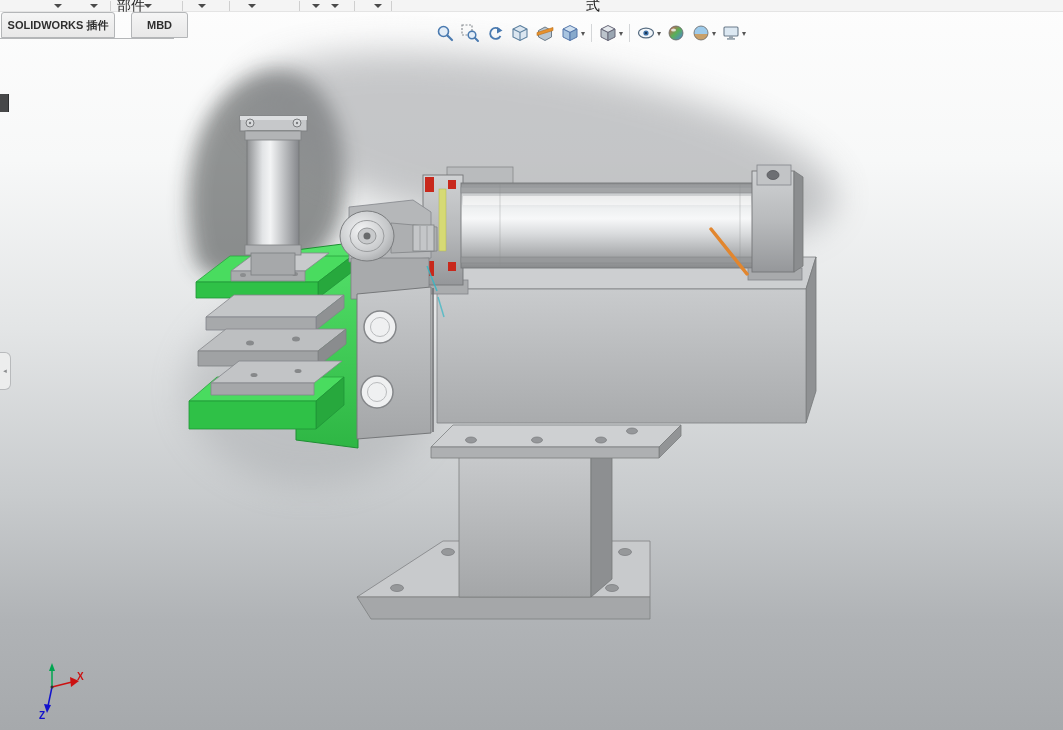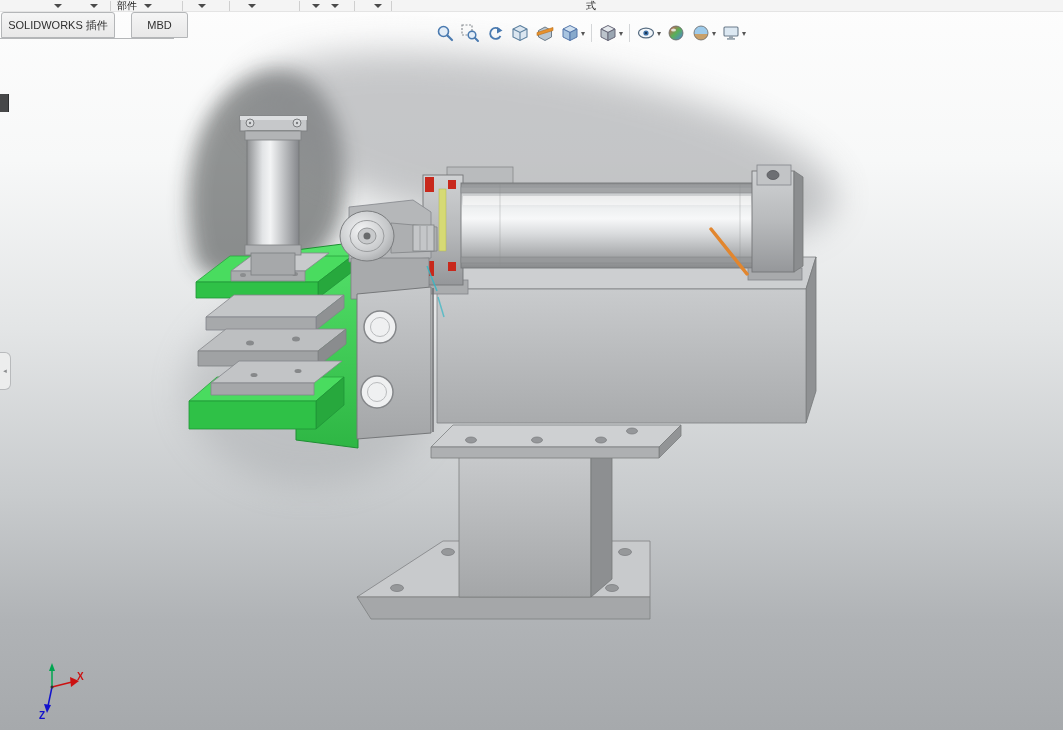--- a/index.html
+++ b/index.html
@@ -5,23 +5,23 @@
   * { margin:0; padding:0; box-sizing:border-box; }
   body { font-family:"Liberation Sans", sans-serif; }
   .screen{
     position:relative; width:1063px; height:730px; overflow:hidden;
     background:linear-gradient(180deg,#fdfdfd 0%,#f7f8f8 22%,#e3e5e6 45%,#c8cbcd 68%,#b0b3b6 85%,#a6a9ac 100%);
   }
   
   .cmd-strip{ position:absolute; left:0; top:0; width:100%; height:12px; background:#f4f4f4; border-bottom:1px solid #e4e4e4; }
   .caret{ position:absolute; top:4px; width:0; height:0; border-left:4px solid transparent; border-right:4px solid transparent; border-top:4px solid #4a4a4a; }
   .vsep{ position:absolute; top:1px; width:1px; height:10px; background:#cfcfcf; }
-  .strip-label{ position:absolute; top:0; font-size:10px; line-height:11px; color:#1c1c1c; }
-  
-  .tabbar{ position:absolute; left:0; top:12px; height:28px; width:100%; }
+  .strip-label{ position:absolute; top:0; font-size:14px; line-height:11px; color:#1c1c1c; }
+  
+  .tabbar{ position:absolute; left:0; top:12px; height:28px; width:100%;font-weight:bold; }
   .tab{
     position:absolute; top:0; height:26px; background:linear-gradient(#f5f5f5,#e8e8e8);
     border:1px solid #b4b6b8; border-radius:3px 3px 0 0;
     font-size:11px; color:#2e2e2e; text-align:center; line-height:24px; cursor:default;
   }
   .tab-underline{ position:absolute; left:0; top:26px; width:174px; height:1px; background:#b4b6b8; }
   
   .hud{ position:absolute; left:433px; top:20px; height:26px; display:flex; align-items:center; gap:1px; z-index:5; }
   .hud-btn{ display:flex; align-items:center; padding:2px 2px; border-radius:2px; }
   .hud-btn svg{ display:block; }

